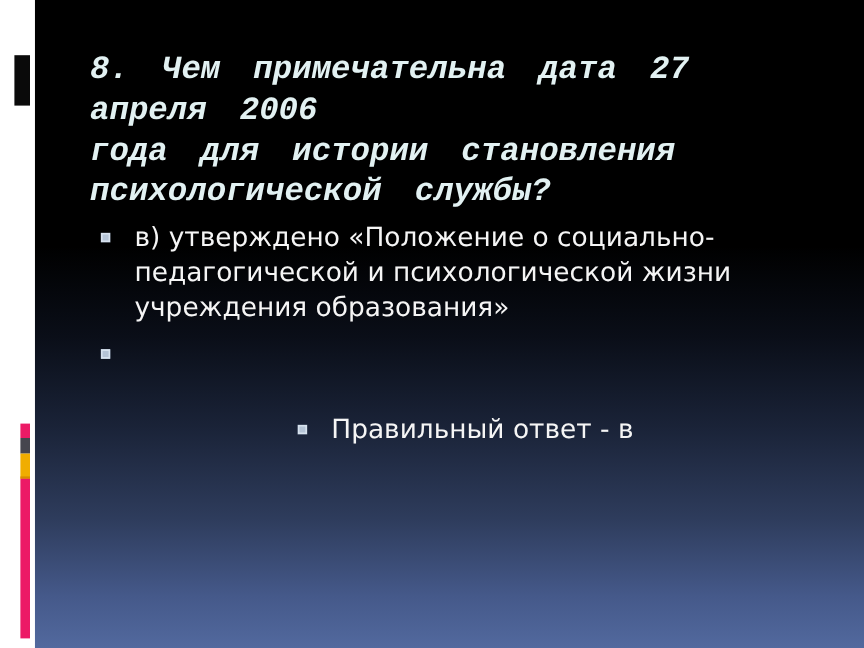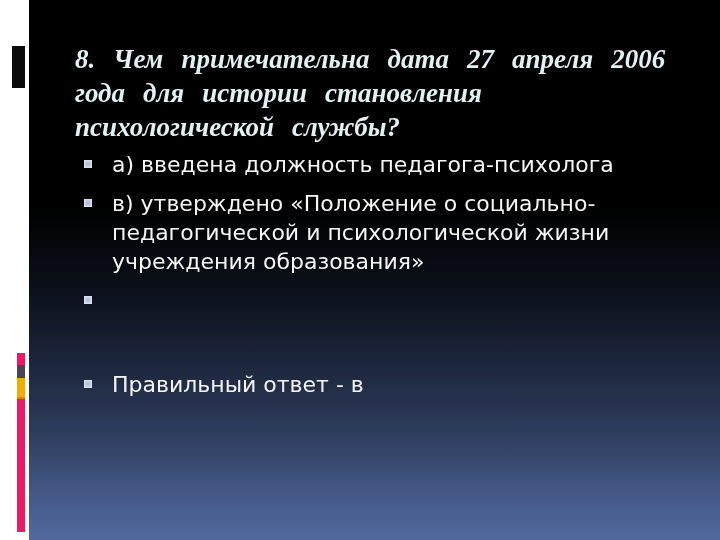--- a/index.html
+++ b/index.html
@@ -44,21 +44,21 @@
     background: linear-gradient(180deg,
       #000000 0%, #000000 38%,
       #0a0e18 52%, #1a2338 66%,
       #2e3c5c 80%, #45598a 92%, #52699e 100%);
     box-sizing: border-box;
     padding: 42px 28px 0 46px;
   }
 
   .slide-title {
     margin: 0;
-    font-family: Liberation Serif, serif;
+    font-family: Liberation Mono, monospace;
     font-style: italic;
     font-weight: bold;
     font-size: 27px;
     line-height: 34px;
     color: #e2f1f2;
     word-spacing: 0.42em;
     white-space: pre-line;
   }
 
   .bullet-list { margin-top: 6px; padding-left: 9px; }
@@ -72,21 +72,21 @@
   }
   .bullet-sq {
     flex: 0 0 8px;
     width: 8px; height: 8px;
     margin-top: 10px;
     margin-right: 20px;
     background: #b5c4d6;
     box-shadow: inset 0 0 0 1.5px #d7e2ee;
   }
   .bullet-text { white-space: pre-line; }
-  .answer-item { margin-top: 66px; }
+  .answer-item { margin-top: 45px; justify-content: center; }
 </style>
 </head>
 <body>
 
 <div class="canvas">
 
   <div class="left-margin">
     <div class="nav-marker"></div>
     <div class="color-bar">
       <div class="seg seg-pink-top"></div>
@@ -96,24 +96,20 @@
     </div>
   </div>
 
   <div class="slide">
     <h1 class="slide-title">8. Чем примечательна дата 27 апреля 2006
 года для истории становления
 психологической службы?</h1>
 
     <div class="bullet-list">
 
-      <div class="bullet-item">
-        <span class="bullet-sq"></span>
-        <span class="bullet-text">а) введена должность педагога-психолога</span>
-      </div>
 
 
       <div class="bullet-item">
         <span class="bullet-sq"></span>
         <span class="bullet-text">в) утверждено «Положение о социально-
 педагогической и психологической жизни
 учреждения образования»</span>
       </div>
 
       <div class="bullet-item">

